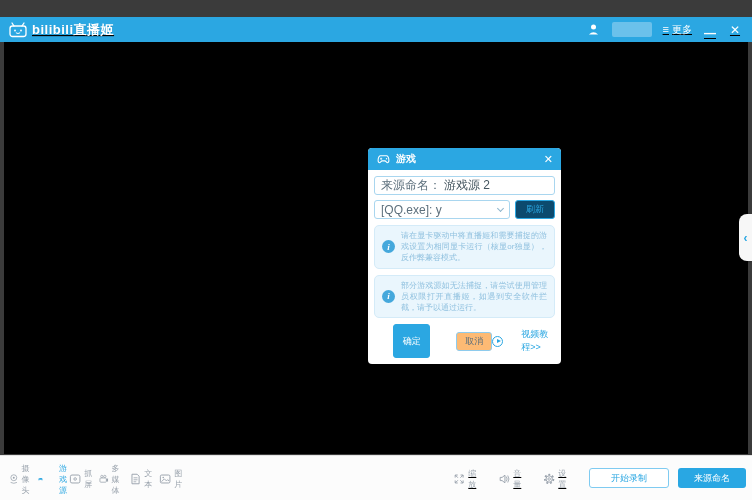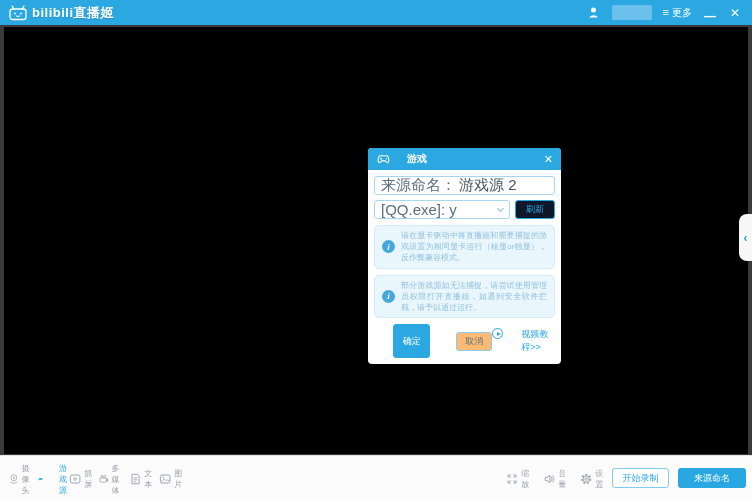--- a/index.html
+++ b/index.html
@@ -1,70 +1,70 @@
 <!DOCTYPE html>
 <html><head>
 <meta charset="utf-8">
 <style>
   * { margin:0; padding:0; box-sizing:border-box; }
   html,body { width:752px; height:500px; overflow:hidden; }
   body { position:relative; background:#3b3b3b; font-family:"Liberation Sans","DejaVu Sans",sans-serif; }
 
   
-  .titlebar { position:absolute; top:0; left:0; right:0; height:25px; background:#2ba7e2; display:flex; align-items:center; z-index:5; }
+  .titlebar { position:absolute; top:17px; left:0; right:0; height:25px; background:#2ba7e2; display:flex; align-items:center; z-index:5;text-decoration:underline; }
   .logo { display:flex; align-items:center; gap:4px; margin-left:8px; }
   .logo-text { color:#fff; font-weight:bold; font-size:13px; letter-spacing:.5px; text-shadow:0 1px 1px rgba(0,0,0,.15); }
   .tb-right { margin-left:auto; display:flex; align-items:center; gap:11px; margin-right:10px; }
   .user-rect { width:40px; height:15px; background:rgba(255,255,255,.3); border-radius:2px; }
   .more-btn { color:#fff; font-size:10px; display:flex; align-items:center; gap:3px; cursor:default; }
   .hamburger { font-size:11px; line-height:1; }
   .win-btn { color:#fff; font-size:12px; line-height:1; width:14px; text-align:center; cursor:default; }
   .win-min { transform:translateY(3px); font-weight:bold; }
 
   
   .canvas { position:absolute; left:4px; right:4px; top:27px; bottom:46px; background:#000; }
 
   
   .handle { position:absolute; right:0; top:214px; width:13px; height:47px; background:#f7f7f7; border-radius:8px 0 0 8px; display:flex; align-items:center; justify-content:center; color:#2ba7e2; font-weight:bold; font-size:12px; z-index:6; box-shadow:-1px 1px 3px rgba(0,0,0,.35); }
 
   
   .dialog { position:absolute; left:368px; top:148px; width:193px; background:#fff; border-radius:4px; box-shadow:0 3px 18px rgba(0,0,0,.65); z-index:10; }
-  .dlg-header { height:22px; background:#2ba7e2; border-radius:4px 4px 0 0; display:flex; align-items:center; gap:16px; padding:0 8px; }
+  .dlg-header { height:22px; background:#2ba7e2; border-radius:4px 4px 0 0; display:flex; align-items:center; gap:5px; padding:0 8px; }
   .dlg-title { color:#fff; font-size:10px; font-weight:bold; }
   .dlg-close { margin-left:auto; color:#fff; font-size:11px; font-weight:bold; cursor:default; }
   .dlg-body { padding:6px; }
-  .field { height:19px; border:1px solid #a9d6ef; border-radius:3px; display:flex; align-items:center; padding:0 6px; font-size:15px; color:#5c6f7c; background:#fff; }
+  .field { height:19px; border:1px solid #a9d6ef; border-radius:3px; display:flex; align-items:center; padding:0 6px; font-size:12px; color:#5c6f7c; background:#fff; }
   .field .val { margin-left:3px; color:#44555f; }
   .row { display:flex; gap:5px; margin-top:5px; }
   .select { flex:1; }
   .chevron { margin-left:auto; width:5px; height:5px; border-right:1px solid #8fb6cd; border-bottom:1px solid #8fb6cd; transform:rotate(45deg); margin-top:-3px; }
-  .btn-refresh { width:40px; height:19px; border:1px solid #2ba7e2; border-radius:3px; color:#2ba7e2; background:#0f172a; font-size:9px; display:flex; align-items:center; justify-content:center; cursor:default; }
+  .btn-refresh { width:40px; height:19px; border:1px solid #2ba7e2; border-radius:3px; color:#2ba7e2; background:#0c4a6e; font-size:9px; display:flex; align-items:center; justify-content:center; cursor:default; }
   .cb-row { display:flex; align-items:center; margin-top:6px; font-size:9px; color:#5c6f7c; }
   .cb-item { display:flex; align-items:center; cursor:default; }
   .cb-item + .cb-item { margin-left:22px; }
   .cb { width:11px; height:11px; border:1px solid #9aa9b4; border-radius:2px; background:#fff; position:relative; margin-right:4px; flex:0 0 11px; }
   .cb.checked::after { content:""; position:absolute; left:2px; top:2px; width:6px; height:3px; border-left:2px solid #3a3f44; border-bottom:2px solid #3a3f44; transform:rotate(-48deg); }
   .notice { margin-top:6px; background:#eaf6fd; border:1px solid #d4ebf8; border-radius:5px; padding:4px 7px; display:flex; align-items:center; gap:6px; }
   .info-i { flex:0 0 13px; width:13px; height:13px; border-radius:50%; background:#45a8dc; color:#fff; font-size:9px; font-weight:bold; font-style:italic; display:flex; align-items:center; justify-content:center; font-family:"Liberation Serif",serif; }
   .notice-text { color:#90c1df; font-size:8px; line-height:1.4; text-align:justify; }
   .dlg-footer { display:flex; align-items:center; margin-top:6px; padding:0 2px 0 12px; }
   .btn-ok { width:46px; height:34px; background:#2ba7e2; border:1px solid #2ba7e2; border-radius:3px; color:#fff; font-size:9px; display:flex; align-items:center; justify-content:center; cursor:default;margin-left:7px; }
   .btn-cancel { width:44px; height:19px; background:#fdba74; border:1px solid #8ecbed; border-radius:3px; color:#5c6f7c; font-size:9px; display:flex; align-items:center; justify-content:center; margin-left:26px; cursor:default; }
-  .tutorial { margin-left:auto; display:flex; align-items:flex-start; gap:18px; color:#2ba7e2; font-size:9px; cursor:default; }
+  .tutorial { margin-left:auto; display:flex; align-items:center; gap:18px; color:#2ba7e2; font-size:9px; cursor:default; }
   .play-circle { width:11px; height:11px; border:1px solid #2ba7e2; border-radius:50%; position:relative; flex:0 0 11px; }
   .play-circle::after { content:""; position:absolute; left:3.5px; top:2.5px; width:0; height:0; border-left:4px solid #2ba7e2; border-top:2.5px solid transparent; border-bottom:2.5px solid transparent; }
 
   
   .bottombar { position:absolute; left:0; right:0; bottom:0; height:45px; background:#fcfcfc; border-top:1px solid #e4e4e4; display:flex; align-items:center; z-index:5; }
   .src-group { display:flex; gap:1px; margin-left:8px; }
-  .tool-group { display:flex; gap:8px; margin-left:auto; }
+  .tool-group { display:flex; gap:16px; margin-left:auto;text-decoration:underline; }
   .bar-item { width:29px; display:flex; flex-direction:row; align-items:center; gap:2px; color:#9aa3ad; font-size:8px; padding-top:2px; cursor:default; }
   .bar-item svg { display:block; }
   .bar-item.active { color:#2ba7e2;gap:16px; }
-  .btn-record { width:57px; height:20px; margin-left:4px; border:1px solid #7fcbf1; border-radius:3px; background:#fff; color:#2ba7e2; font-size:9px; display:flex; align-items:center; justify-content:center; cursor:default; }
+  .btn-record { width:80px; height:20px; margin-left:18px; border:1px solid #7fcbf1; border-radius:3px; background:#fff; color:#2ba7e2; font-size:9px; display:flex; align-items:center; justify-content:center; cursor:default; }
   .btn-live { width:68px; height:20px; margin-left:9px; margin-right:6px; border-radius:3px; background:#29a7e3; color:#fff; font-size:9px; display:flex; align-items:center; justify-content:center; cursor:default; }
 </style>
 </head>
 <body>
 
 <div class="titlebar">
   <div class="logo">
     <svg width="20" height="16" viewBox="0 0 20 16">
       <path d="M6 4 L4 1 M14 4 L16 1" stroke="#fff" stroke-width="1.3" fill="none" stroke-linecap="round"></path>
       <rect x="2" y="4" width="16" height="10.5" rx="2.5" fill="none" stroke="#fff" stroke-width="1.3"></rect>

